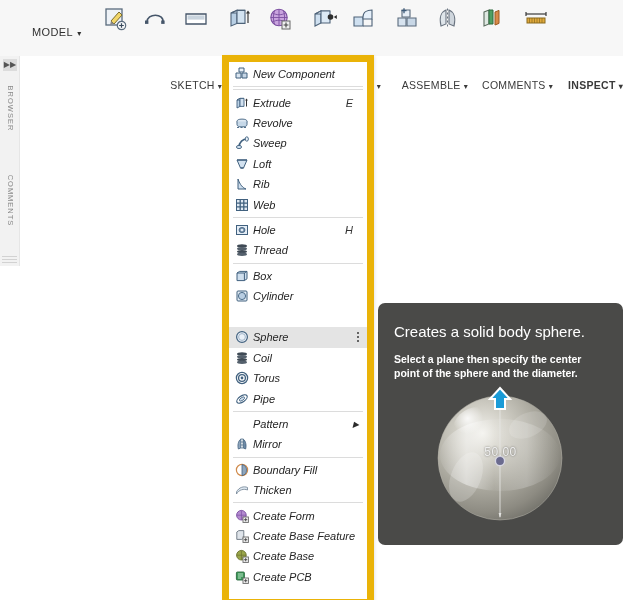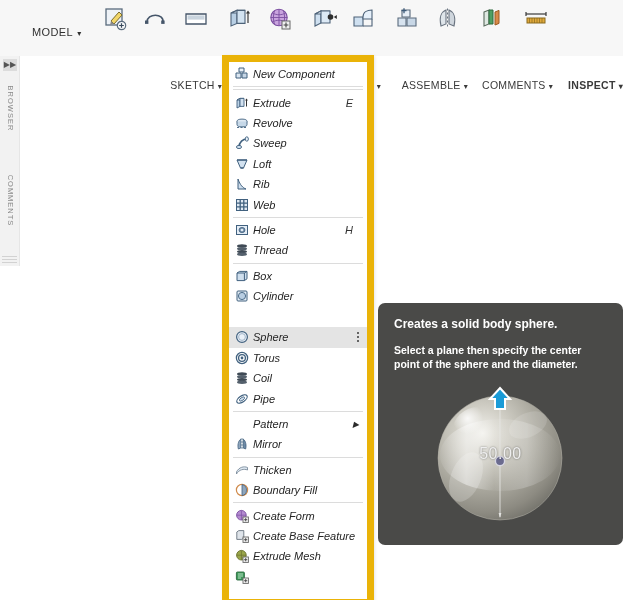--- a/index.html
+++ b/index.html
@@ -203,43 +203,43 @@
     width: 245px; height: 242px;
     background: #4a4a48;
     border-radius: 7px;
     box-sizing: border-box;
     padding: 14px 16px 0 16px;
     z-index: 30;
     overflow: hidden;
   }
   #tooltip .tt-line1 {
     color: #ffffff;
-    font-size: 12px;
-    font-weight: bold;
-    margin: 0 0 12px 0;
+    font-size: 15px;
+    font-weight: normal;
+    margin: 6px 0 12px 0;
   }
   #tooltip .tt-line2 {
     color: #ffffff;
     font-size: 10.5px;
     font-weight: bold;
     line-height: 1.35;
     margin: 0;
   }
   #tt-art {
     position: absolute;
     left: 0; top: 82px;
     width: 245px; height: 160px;
   }
   #tt-art svg { display: block; }
   .tt-dim-label {
     position: absolute;
     left: 0; top: 60px;
     width: 245px;
     text-align: center;
-    font-size: 16px;
+    font-size: 12px;
     color: #efefef;
     letter-spacing: .5px;
     text-shadow: 0 0 2px rgba(0,0,0,.5);
   }
 </style>
 </head>
 <body>
 
 <div id="toolbar">
 
@@ -537,43 +537,43 @@
     <span class="mi-more">
         <i></i>
         <i></i>
         <i></i>
       </span>
   </div>
 
   <div class="mi">
     <span class="mi-icon">
         <svg width="14" height="14" viewBox="0 0 14 14">
-          <circle cx="7" cy="7" r="5.6" fill="none" stroke="#41617f" stroke-width="1.3"></circle>
-          <circle cx="7" cy="7" r="3.4" fill="none" stroke="#41617f" stroke-width="1.3"></circle>
-          <circle cx="7" cy="7" r="1.4" fill="#41617f"></circle>
-        </svg>
-      </span>
-    <span class="mi-label">Torus</span>
-  </div>
-
-  <div class="mi">
-    <span class="mi-icon">
-        <svg width="14" height="14" viewBox="0 0 14 14">
           <ellipse cx="7" cy="3" rx="5" ry="1.7" fill="#3f4a55"></ellipse>
           <ellipse cx="7" cy="5.8" rx="5" ry="1.7" fill="#54606c"></ellipse>
           <ellipse cx="7" cy="8.6" rx="5" ry="1.7" fill="#3f4a55"></ellipse>
           <ellipse cx="7" cy="11.2" rx="5" ry="1.7" fill="#54606c"></ellipse>
         </svg>
       </span>
     <span class="mi-label">Coil</span>
   </div>
 
   <div class="mi">
     <span class="mi-icon">
         <svg width="14" height="14" viewBox="0 0 14 14">
+          <circle cx="7" cy="7" r="5.6" fill="none" stroke="#41617f" stroke-width="1.3"></circle>
+          <circle cx="7" cy="7" r="3.4" fill="none" stroke="#41617f" stroke-width="1.3"></circle>
+          <circle cx="7" cy="7" r="1.4" fill="#41617f"></circle>
+        </svg>
+      </span>
+    <span class="mi-label">Torus</span>
+  </div>
+
+  <div class="mi">
+    <span class="mi-icon">
+        <svg width="14" height="14" viewBox="0 0 14 14">
           <ellipse cx="7" cy="7" rx="6" ry="3" transform="rotate(-35 7 7)" fill="none" stroke="#41617f" stroke-width="1.2"></ellipse>
           <ellipse cx="7" cy="7" rx="3" ry="1.4" transform="rotate(-35 7 7)" fill="#cfdfee" stroke="#41617f" stroke-width=".8"></ellipse>
         </svg>
       </span>
     <span class="mi-label">Pipe</span>
   </div>
   <div class="menu-sep"></div>
 
   <div class="mi indented">
     <span class="mi-label">Pattern</span>
@@ -588,34 +588,34 @@
           <path d="M7 1.2 V12.8" stroke="#41617f" stroke-width=".9" stroke-dasharray="1.6 1.4"></path>
         </svg>
       </span>
     <span class="mi-label">Mirror</span>
   </div>
   <div class="menu-sep"></div>
 
   <div class="mi">
     <span class="mi-icon">
         <svg width="14" height="14" viewBox="0 0 14 14">
-          <path d="M1.5 9 C4 4, 9 3, 12.5 4.5 L12.5 7 C9 5.5, 4 6.5, 1.5 11 z" fill="#dfe9f3" stroke="#7b8b9b" stroke-width=".9"></path>
-        </svg>
-      </span>
-    <span class="mi-label">Thicken</span>
-  </div>
-
-  <div class="mi">
-    <span class="mi-icon">
-        <svg width="14" height="14" viewBox="0 0 14 14">
           <circle cx="7" cy="7" r="5.6" fill="none" stroke="#d08a4a" stroke-width="1.2"></circle>
           <path d="M7 1.6 A5.6 5.6 0 0 1 7 12.6 z" fill="#8fa6bd" stroke="#41617f" stroke-width=".8"></path>
         </svg>
       </span>
     <span class="mi-label">Boundary Fill</span>
+  </div>
+
+  <div class="mi">
+    <span class="mi-icon">
+        <svg width="14" height="14" viewBox="0 0 14 14">
+          <path d="M1.5 9 C4 4, 9 3, 12.5 4.5 L12.5 7 C9 5.5, 4 6.5, 1.5 11 z" fill="#dfe9f3" stroke="#7b8b9b" stroke-width=".9"></path>
+        </svg>
+      </span>
+    <span class="mi-label">Thicken</span>
   </div>
   <div class="menu-sep"></div>
 
   <div class="mi">
     <span class="mi-icon">
         <svg width="14" height="14" viewBox="0 0 14 14">
           <circle cx="6.4" cy="6.2" r="4.8" fill="#b48bd0" stroke="#7b4fa0" stroke-width=".9"></circle>
           <path d="M1.6 6.2h9.6M6.4 1.4v9.6" stroke="#7b4fa0" stroke-width=".7"></path>
           <rect x="8" y="8" width="5.4" height="5.4" fill="#f2f2f2" stroke="#666" stroke-width=".9"></rect>
           <path d="M10.7 9.1v3.2M9.1 10.7h3.2" stroke="#444" stroke-width=".9"></path>
@@ -637,32 +637,33 @@
 
   <div class="mi">
     <span class="mi-icon">
         <svg width="14" height="14" viewBox="0 0 14 14">
           <circle cx="6.4" cy="6.2" r="4.8" fill="#9aa64a" stroke="#6a7030" stroke-width=".9"></circle>
           <path d="M1.6 6.2h9.6M6.4 1.4v9.6" stroke="#6a7030" stroke-width=".7"></path>
           <rect x="8" y="8" width="5.4" height="5.4" fill="#f2f2f2" stroke="#666" stroke-width=".9"></rect>
           <path d="M10.7 9.1v3.2M9.1 10.7h3.2" stroke="#444" stroke-width=".9"></path>
         </svg>
       </span>
-    <span class="mi-label">Extrude Mesh</span>
+    <span class="mi-label">Create Base</span>
   </div>
 
   <div class="mi">
     <span class="mi-icon">
         <svg width="14" height="14" viewBox="0 0 14 14">
           <rect x="1.4" y="2" width="8" height="8" rx="1" fill="#3f9a5a" stroke="#2a6a3e" stroke-width=".9"></rect>
           <path d="M3 4h5M3 6h5M3 8h3" stroke="#d8f0e0" stroke-width=".8"></path>
           <rect x="8" y="8" width="5.4" height="5.4" fill="#f2f2f2" stroke="#666" stroke-width=".9"></rect>
           <path d="M10.7 9.1v3.2M9.1 10.7h3.2" stroke="#444" stroke-width=".9"></path>
         </svg>
       </span>
+    <span class="mi-label">Create PCB</span>
   </div>
 </div>
 
 <div id="tooltip">
   <p class="tt-line1">Creates a solid body sphere.</p>
   <p class="tt-line2">Select a plane then specify the center point of the sphere and the diameter.</p>
 
   <div id="tt-art">
     <svg width="245" height="160" viewBox="0 0 245 160">
       <defs>

